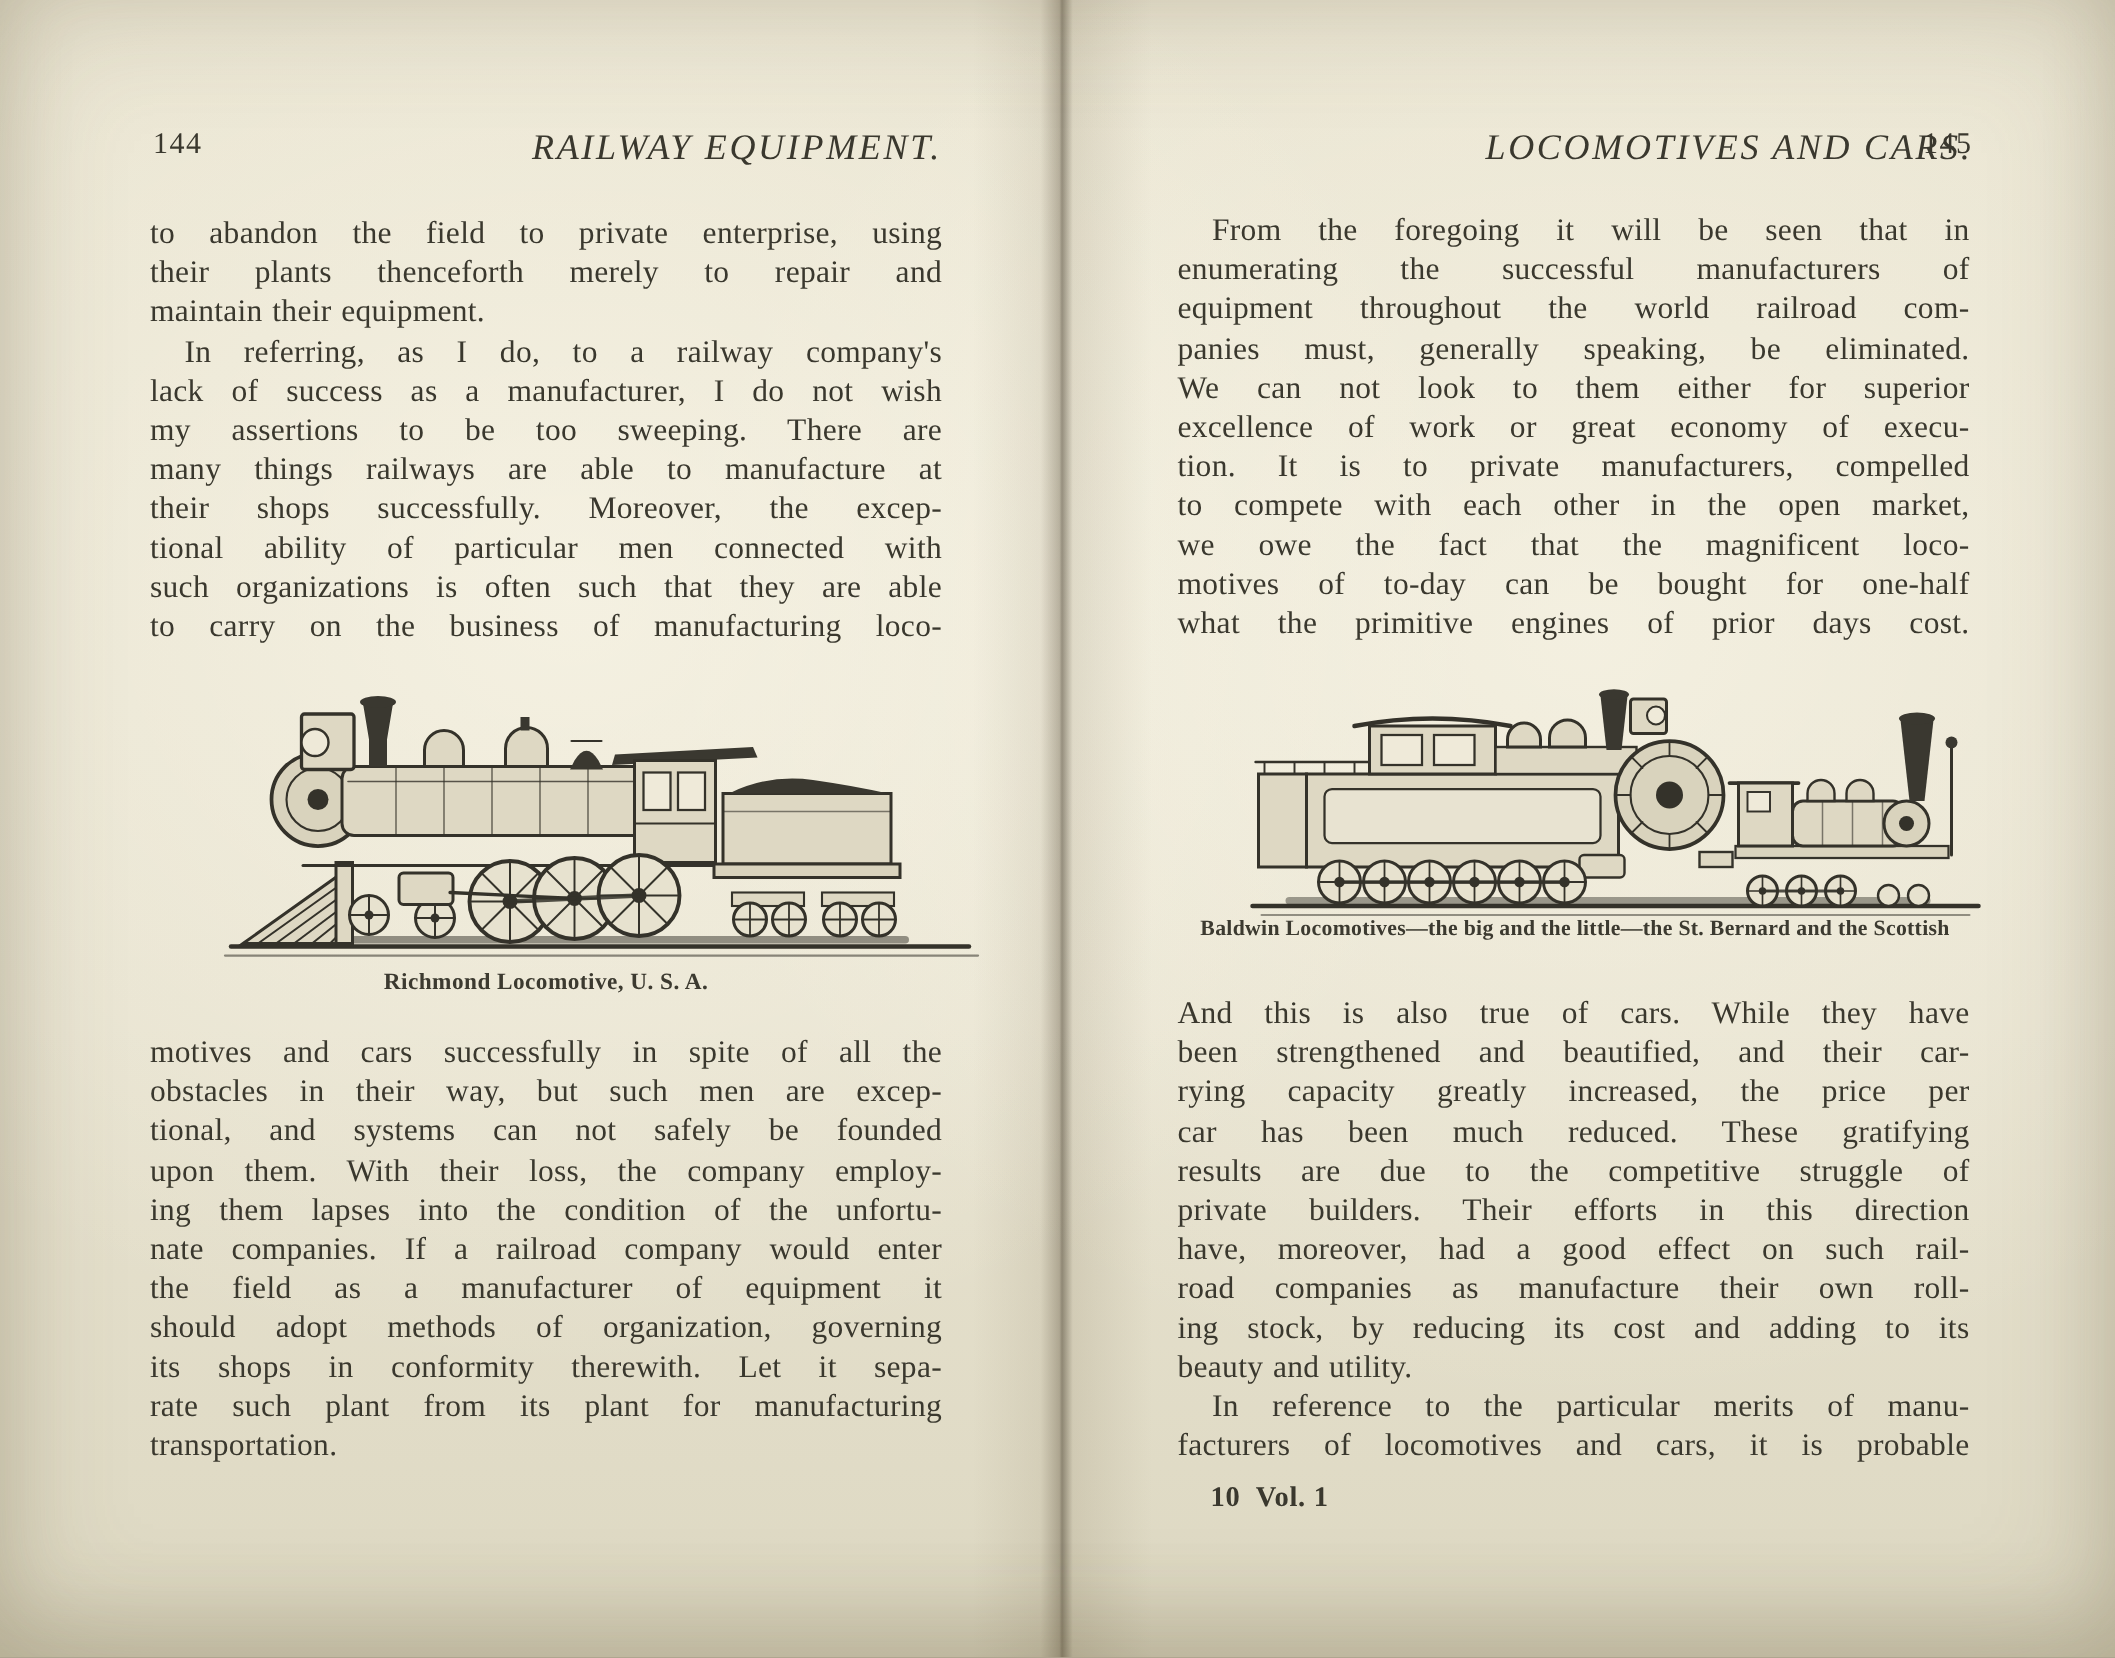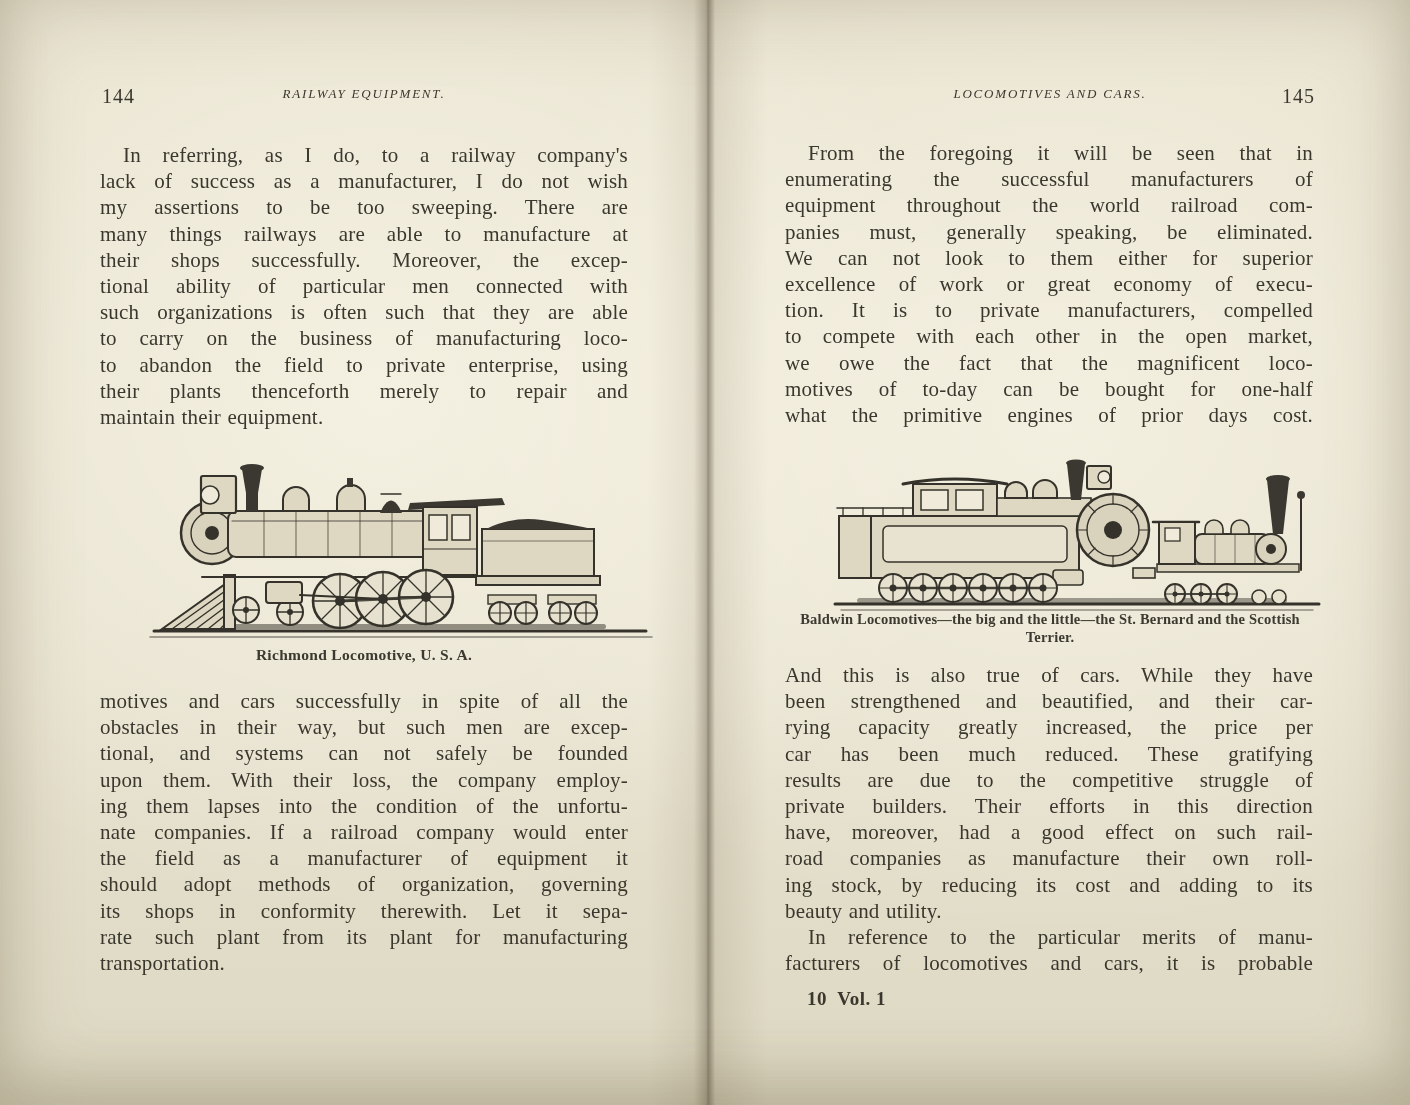--- a/index.html
+++ b/index.html
@@ -21,21 +21,21 @@
     background:linear-gradient(90deg, rgba(110,95,65,0) 0%, rgba(110,95,65,0.10) 38%,
       rgba(75,62,40,0.34) 48.5%, rgba(60,50,32,0.5) 50%, rgba(110,95,65,0.14) 56%, rgba(110,95,65,0) 100%);
   }
   .page { position:absolute; top:0; width:705px; height:1039px; }
   .page-left { left:0; }
   .page-right { left:705px; }
 
   .header-row { position:absolute; top:86px; height:26px; }
   .page-left  .header-row { left:100px; width:528px; }
   .page-right .header-row { left:80px;  width:530px; }
-  .running-head { text-align:center; font-style:italic; font-size:13px; letter-spacing:1.8px; }
+  .running-head { text-align:right; font-style:italic; font-size:24px; letter-spacing:1.8px; }
   .page-num { position:absolute; top:-1px; font-size:20px; letter-spacing:1px; font-style:normal; }
   .page-num.left-pos { left:2px; }
   .page-num.right-pos { right:0;margin-left:40px; }
 
   .text-col { position:absolute; width:528px; font-size:21px; line-height:26.2px; letter-spacing:0.2px; word-spacing:1px; }
   .page-left  .text-col { left:100px; }
   .page-right .text-col { left:80px; }
   .bline { text-align:justify; text-align-last:justify; }
   .bline.noj { text-align-last:left; }
   .para.indent .bline:first-child { text-indent:23px; }
@@ -52,34 +52,34 @@
 
 <div class="spread">
 
   <div class="page page-left">
     <div class="header-row">
       <span class="page-num left-pos">144</span>
       <div class="running-head">RAILWAY EQUIPMENT.</div>
     </div>
 
     <div class="text-col" style="top:142px;">
+        <div class="para">
+          <div class="bline">to abandon the field to private enterprise, using</div>
+          <div class="bline">their plants thenceforth merely to repair and</div>
+          <div class="bline noj">maintain their equipment.</div>
+        </div>
         <div class="para indent">
           <div class="bline">In referring, as I do, to a railway company's</div>
           <div class="bline">lack of success as a manufacturer, I do not wish</div>
           <div class="bline">my assertions to be too sweeping. There are</div>
           <div class="bline">many things railways are able to manufacture at</div>
           <div class="bline">their shops successfully. Moreover, the excep-</div>
           <div class="bline">tional ability of particular men connected with</div>
           <div class="bline">such organizations is often such that they are able</div>
           <div class="bline">to carry on the business of manufacturing loco-</div>
-        </div>
-        <div class="para">
-          <div class="bline">to abandon the field to private enterprise, using</div>
-          <div class="bline">their plants thenceforth merely to repair and</div>
-          <div class="bline noj">maintain their equipment.</div>
         </div>
       </div>
 
     <svg class="fig-svg" style="left:140px; top:445px;" width="520" height="200" viewBox="0 0 520 200">
       <g stroke="#34322a" stroke-width="2" fill="none" stroke-linecap="round">
 
         <path d="M14 186 H506" stroke-width="3"></path>
         <path d="M10 192 H512" stroke-width="1.5" opacity="0.55"></path>
         <rect x="66" y="179" width="400" height="5" rx="2.5" fill="#34322a" stroke="none" opacity="0.5"></rect>
 
@@ -272,21 +272,20 @@
             <path d="M400 132 V152 M390 142 H410" stroke-width="1.1"></path>
             <circle cx="400" cy="142" r="2.5" fill="#34322a" stroke="none"></circle>
           <circle cx="432" cy="145" r="7" fill="#e7e2cf" stroke-width="1.6"></circle>
           <circle cx="452" cy="145" r="7" fill="#e7e2cf" stroke-width="1.6"></circle>
           <path d="M348 142 H400" stroke-width="2" opacity="0.85"></path>
         </g>
       </g>
     </svg>
     <div class="fig-caption cap-right">
         <div>Baldwin Locomotives—the big and the little—the St. Bernard and the Scottish</div>
-        <div>Terrier.</div>
       </div>
 
     <div class="text-col" style="top:662px;">
         <div class="para">
           <div class="bline">And this is also true of cars. While they have</div>
           <div class="bline">been strengthened and beautified, and their car-</div>
           <div class="bline">rying capacity greatly increased, the price per</div>
           <div class="bline">car has been much reduced. These gratifying</div>
           <div class="bline">results are due to the competitive struggle of</div>
           <div class="bline">private builders. Their efforts in this direction</div>

